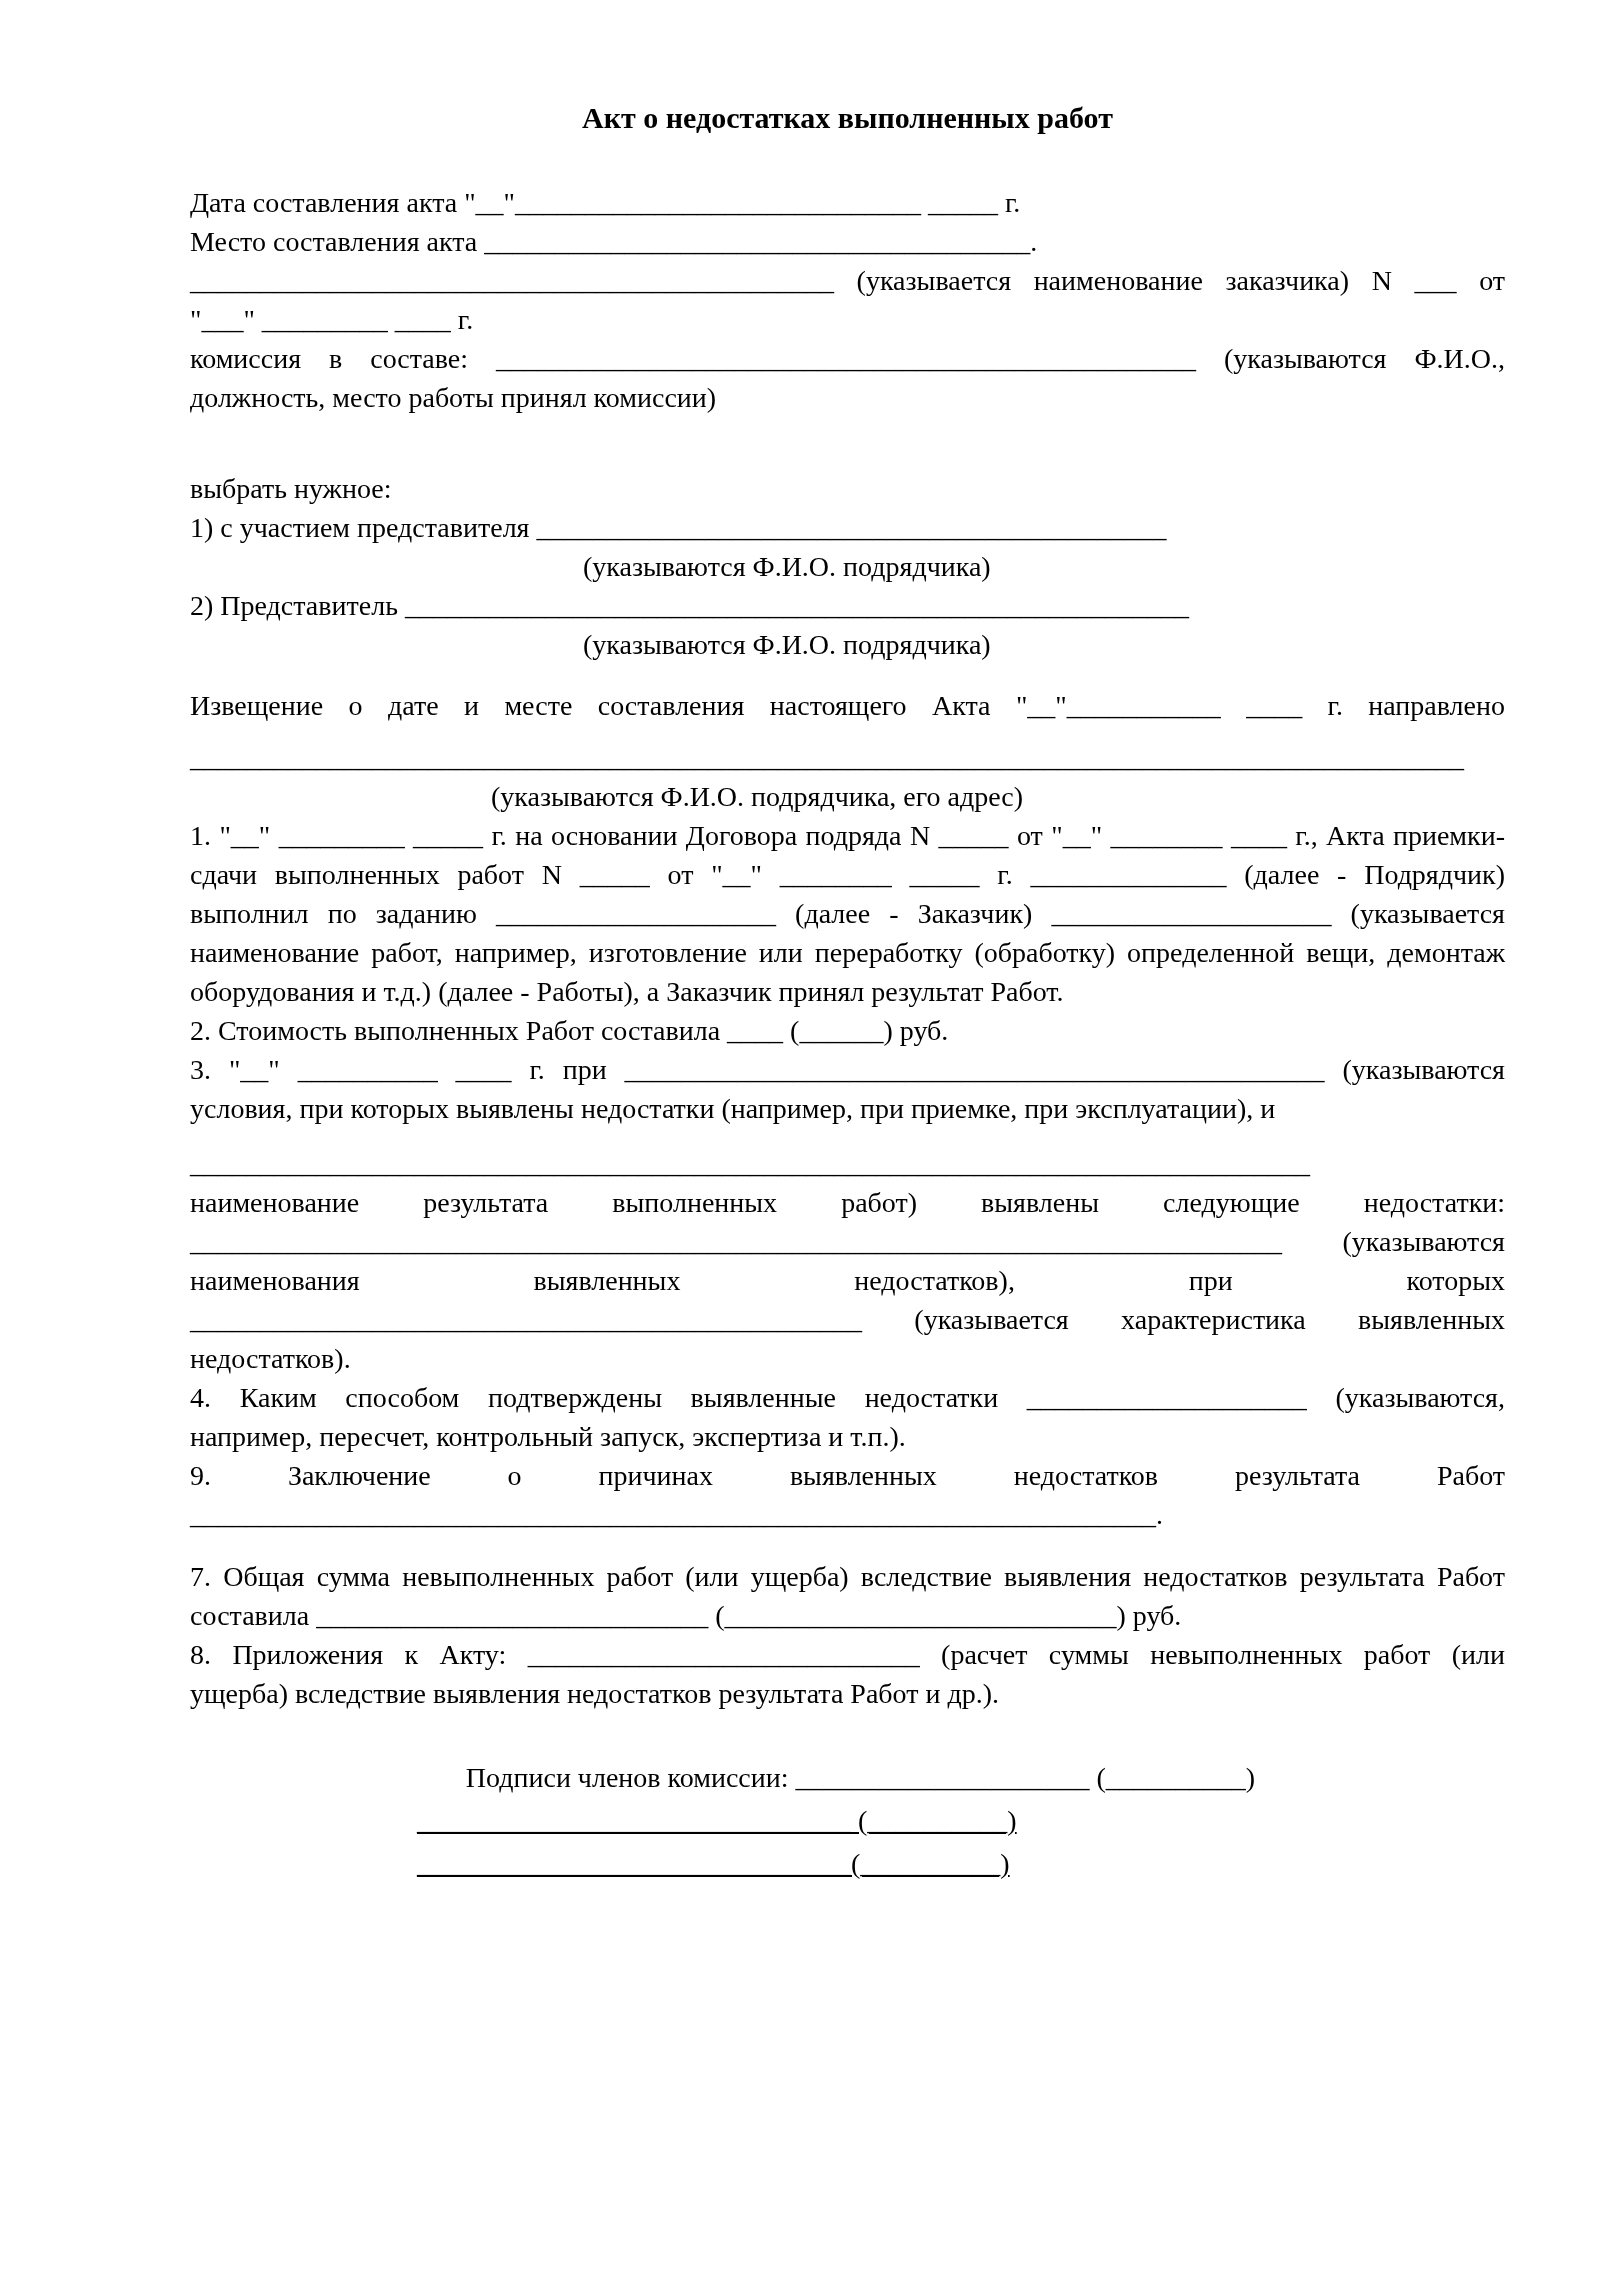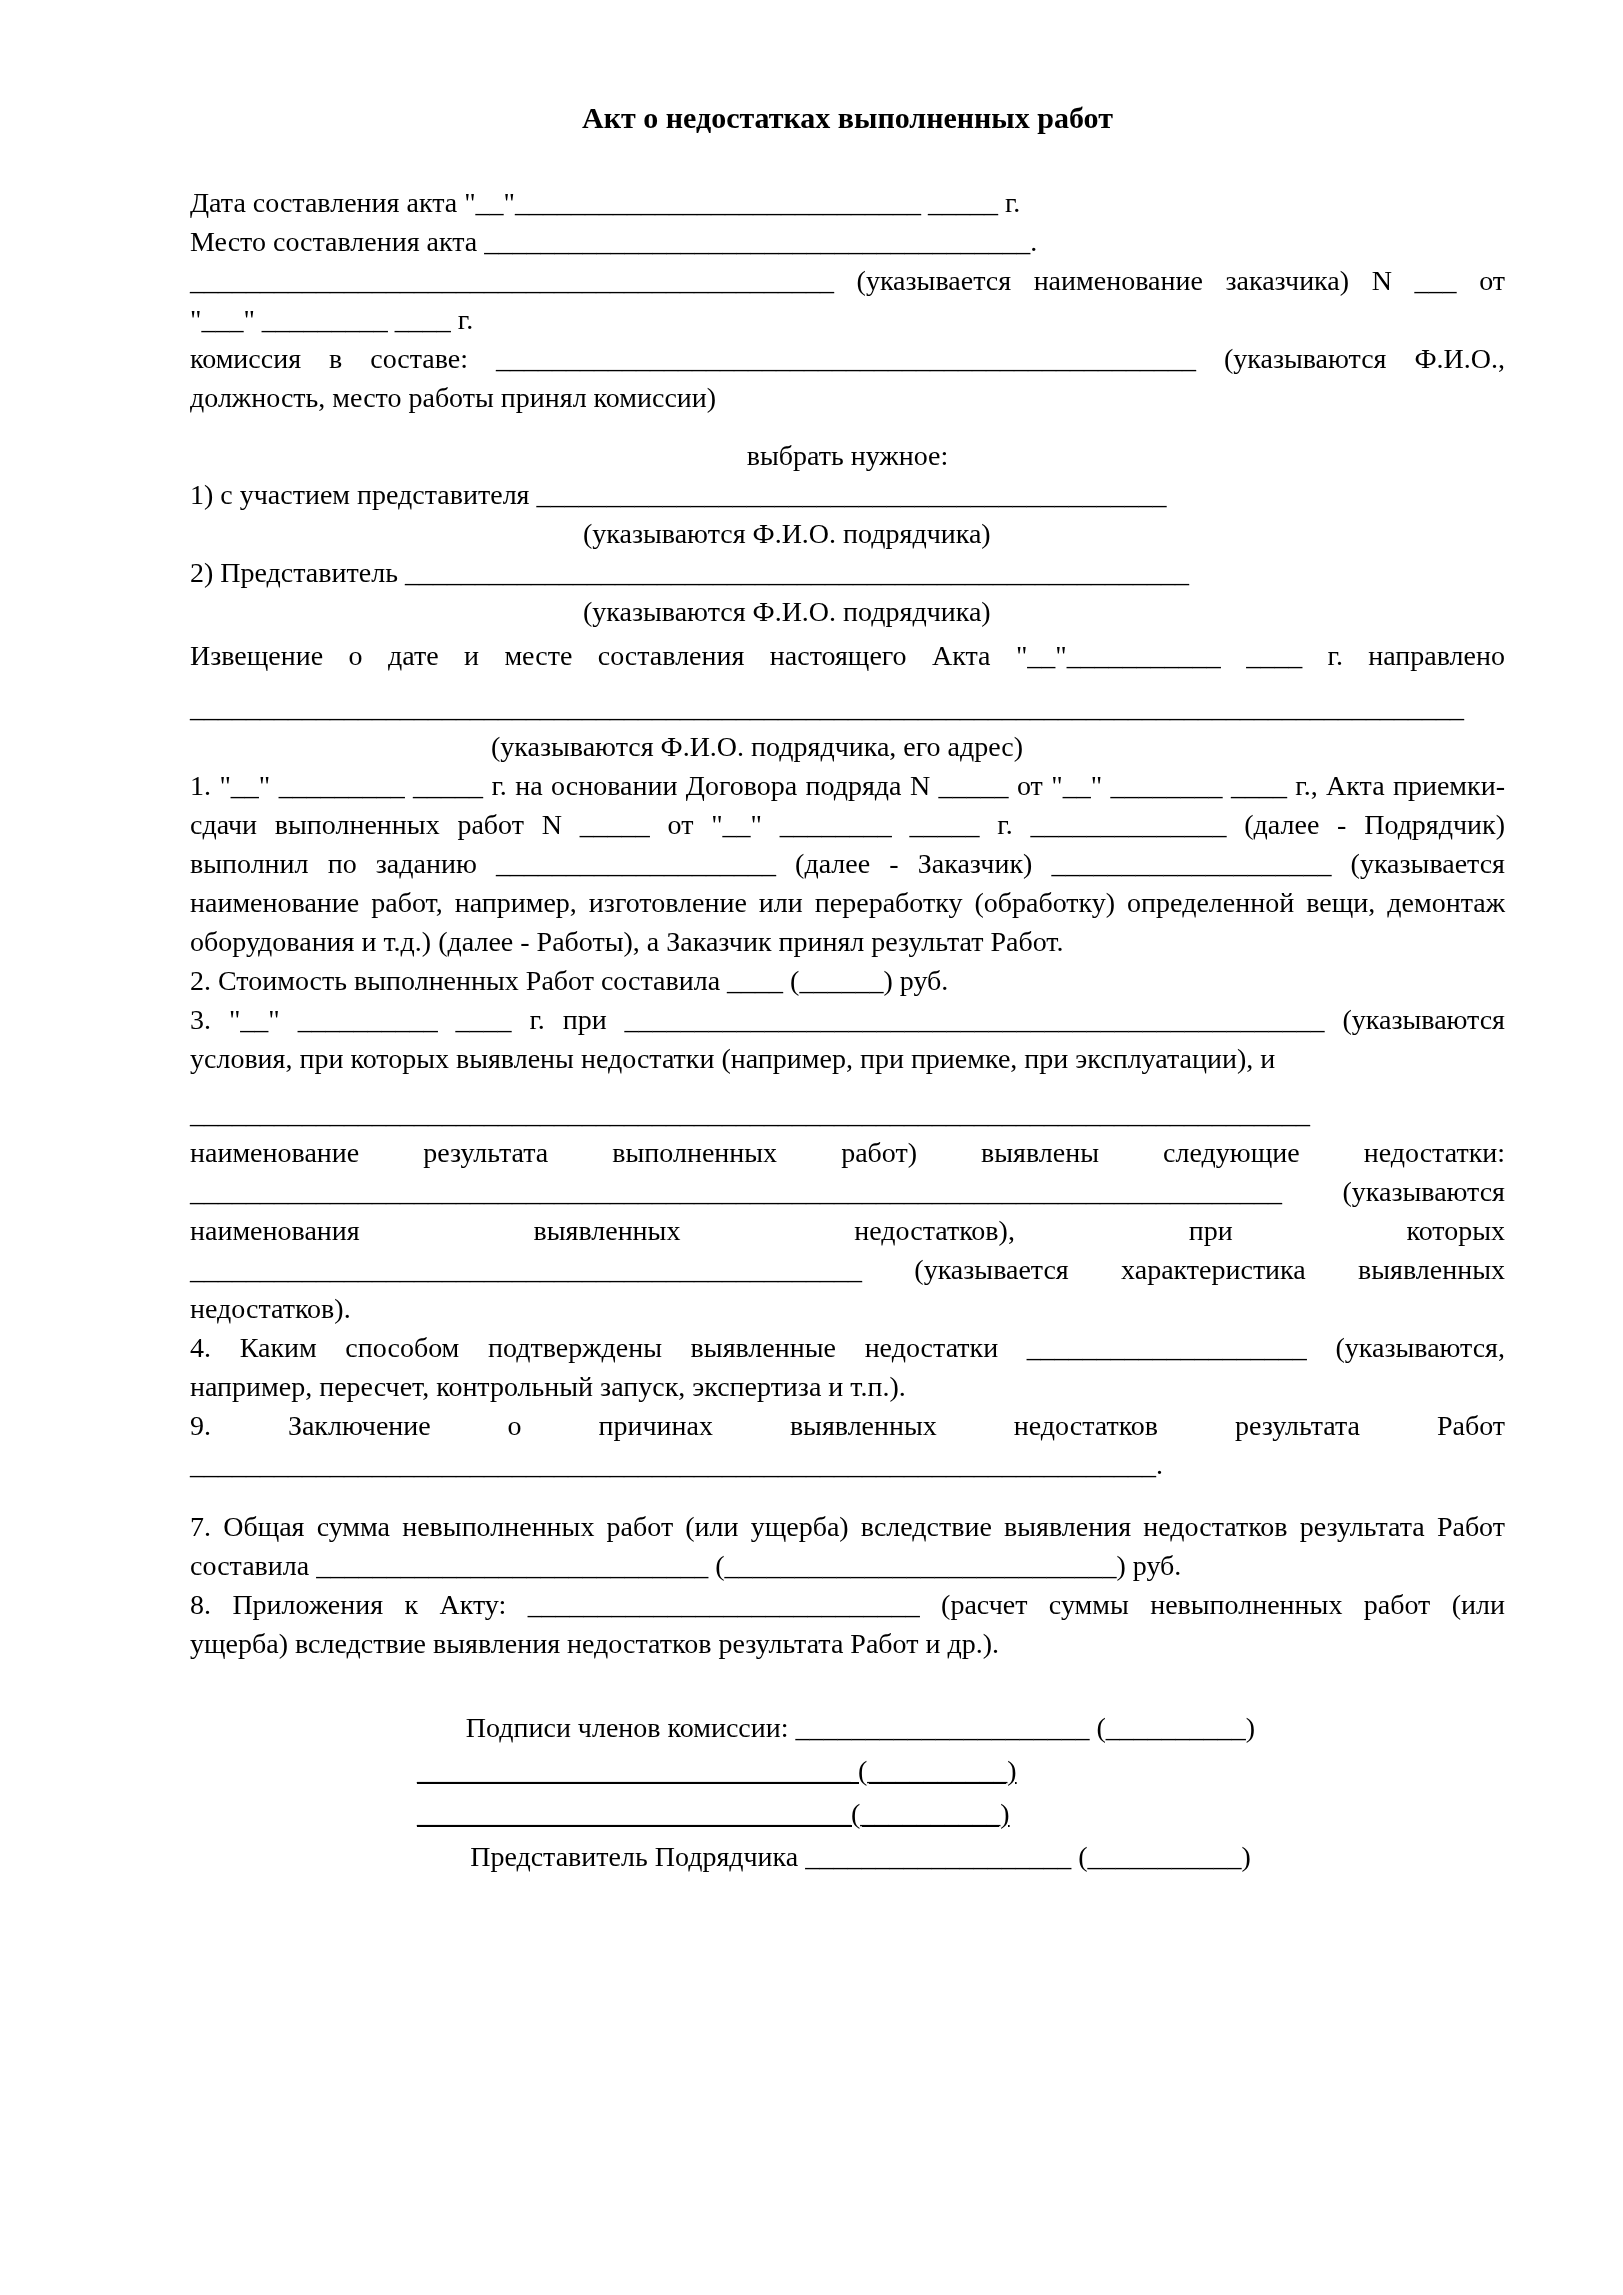--- a/index.html
+++ b/index.html
@@ -18,23 +18,23 @@
   .ln{line-height:39px;min-height:39px;text-align:left;}
   .just{text-align:justify;text-align-last:justify;}
   .title{font-weight:700;font-size:30px;text-align:center;text-align-last:center;margin-bottom:46px;}
   .ind20{padding-left:13px;}
   .ind40{padding-left:26px;text-align:center;}
   .ind347{padding-left:227px;text-decoration:underline;}
   .ind460{padding-left:301px;font-family:Liberation Serif, serif;}
   .ind600{padding-left:393px;}
   .mt20{margin-top:13px;}
   .mt25{margin-top:16.4px;}
-  .mt30{margin-top:5px;}
+  .mt30{margin-top:22px;}
   .mt35{margin-top:23px;}
-  .mt60{margin-top:19px;text-align:center;}
+  .mt60{margin-top:52px;}
   .sig{margin-top:43px;}
   .sig .ln{line-height:43px;min-height:43px;}
 </style>
 </head>
 <body>
 
 <div class="page">
 
   <div class="ln title">Акт о недостатках выполненных работ</div>
 

